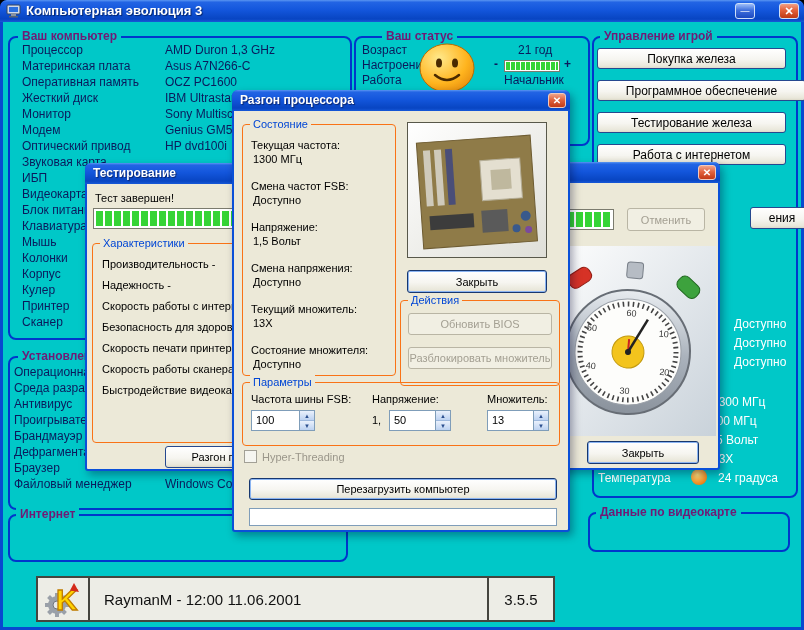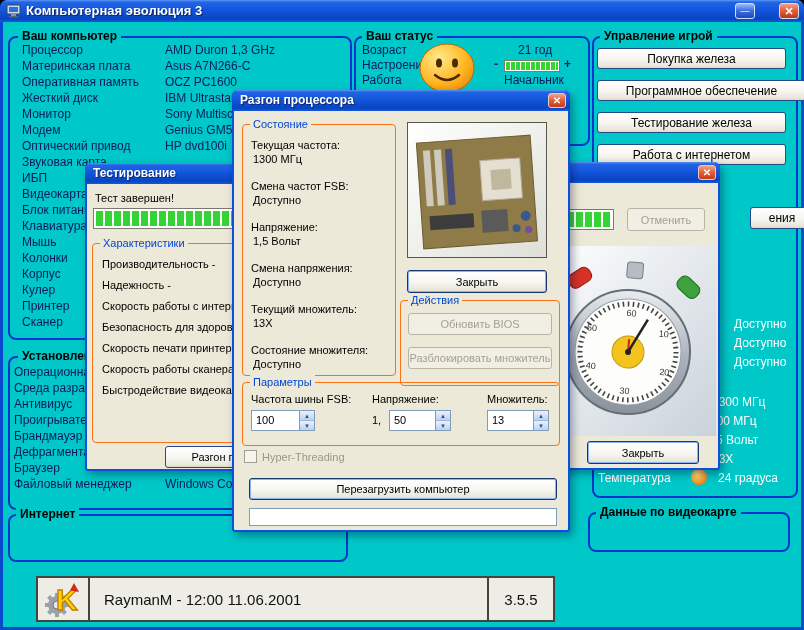--- a/index.html
+++ b/index.html
@@ -7,21 +7,21 @@
   #window{position:relative;width:804px;height:630px;background:#0849D0;border-radius:7px 7px 0 0;overflow:hidden;}
   .client-bg{position:absolute;left:3px;top:22px;width:798px;height:605px;background:#00C8C8;z-index:0;}
   .titlebar{position:absolute;left:0;top:0;width:804px;height:22px;z-index:40;border-radius:7px 7px 0 0;
     background:linear-gradient(180deg,#5A96F2 0%,#2264E4 10%,#1356DC 45%,#0845C2 86%,#1658D8 100%);}
   .title-icon{position:absolute;left:6px;top:3px;width:16px;height:16px;}
   .title-text{position:absolute;left:26px;top:3px;color:#fff;font-weight:bold;font-size:13px;white-space:nowrap;text-shadow:1px 1px 1px #04246a;}
   .tbbtn{position:absolute;top:3px;width:20px;height:16px;border-radius:3px;border:1px solid #cfe0f8;box-sizing:border-box;color:#fff;display:flex;align-items:center;justify-content:center;z-index:41;cursor:pointer;}
   .tbbtn.min{left:735px;background:linear-gradient(180deg,#9dbdf8,#3f6fdd 45%,#1c49c0);font-size:9px;align-items:flex-end;padding-bottom:2px;}
   .tbbtn.close{left:779px;background:linear-gradient(180deg,#f3a084,#e2603a 45%,#bf3a14);font-weight:bold;font-size:11px;}
   .panel{position:absolute;border:2px solid #0036CC;border-radius:8px;z-index:1;}
-  .plabel{position:absolute;background:#00C8C8;color:#000000;font-weight:bold;font-size:12px;line-height:14px;padding:0 4px;z-index:2;white-space:nowrap;}
+  .plabel{position:absolute;background:#00C8C8;color:#701a75;font-weight:bold;font-size:12px;line-height:14px;padding:0 4px;z-index:2;white-space:nowrap;}
   .t12{position:absolute;font-size:12px;line-height:13px;color:#0a1a5c;white-space:nowrap;z-index:2;}
   .t12.b{font-weight:bold;}
   .frag{position:absolute;font-size:12px;line-height:13px;color:#ffffff;white-space:nowrap;z-index:2;}
   .xp-btn{position:absolute;background:linear-gradient(180deg,#ffffff 0%,#f6f5f0 55%,#e9e7da 90%,#dcd9c8 100%);
     border:1px solid #26488f;border-radius:3px;font-size:12px;color:#000;display:flex;align-items:center;justify-content:center;
     box-sizing:border-box;cursor:pointer;white-space:nowrap;overflow:hidden;z-index:2;}
   .xp-btn.default{box-shadow:inset 0 0 0 1px #8ab4f2;border-color:#17376f;}
   .xp-btn.disabled{color:#a39f92;border-color:#b9b5a4;background:#f1efe3;box-shadow:none;}
   .dlg{position:absolute;background:#ECE9D8;border:2px solid #0A50D8;border-radius:6px 6px 3px 3px;box-shadow:3px 4px 9px rgba(0,0,40,.35);box-sizing:border-box;}
   .dlg-tb{position:absolute;left:-2px;top:-2px;right:-2px;height:21px;border-radius:6px 6px 0 0;
@@ -80,21 +80,21 @@
   <span class="t12" style="left:22px;top:204px">Блок питания</span>
   <span class="t12" style="left:22px;top:220px">Клавиатура</span>
   <span class="t12" style="left:22px;top:236px">Мышь</span>
   <span class="t12" style="left:22px;top:252px">Колонки</span>
   <span class="t12" style="left:22px;top:268px">Корпус</span>
   <span class="t12" style="left:22px;top:284px">Кулер</span>
   <span class="t12" style="left:22px;top:300px">Принтер</span>
   <span class="t12" style="left:22px;top:316px">Сканер</span>
 
   <div class="panel" style="left:354px;top:36px;width:232px;height:106px"></div>
-  <span class="plabel" style="left:362px;top:29px">Ваш статус</span>
+  <span class="plabel" style="left:382px;top:29px">Ваш статус</span>
   <span class="t12" style="left:362px;top:44px">Возраст</span>
   <span class="t12" style="left:518px;top:44px">21 год</span>
   <span class="t12" style="left:362px;top:59px">Настроение</span>
   <span class="t12 b" style="left:494px;top:58px">-</span>
   <div class="pbar mini" style="left:504px;top:60px;width:56px;height:12px;z-index:2">
       <i></i>
     </div>
   <span class="t12 b" style="left:564px;top:58px">+</span>
   <span class="t12" style="left:362px;top:74px">Работа</span>
   <span class="t12" style="left:504px;top:74px">Начальник</span>

